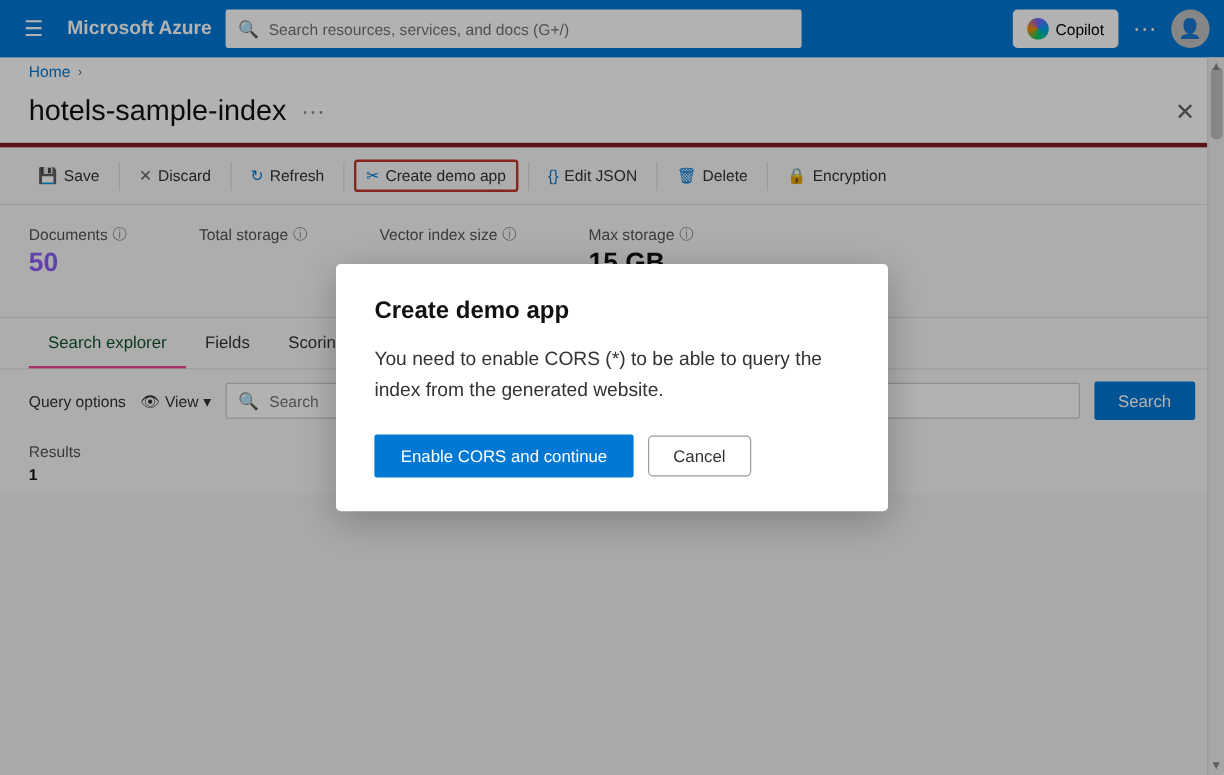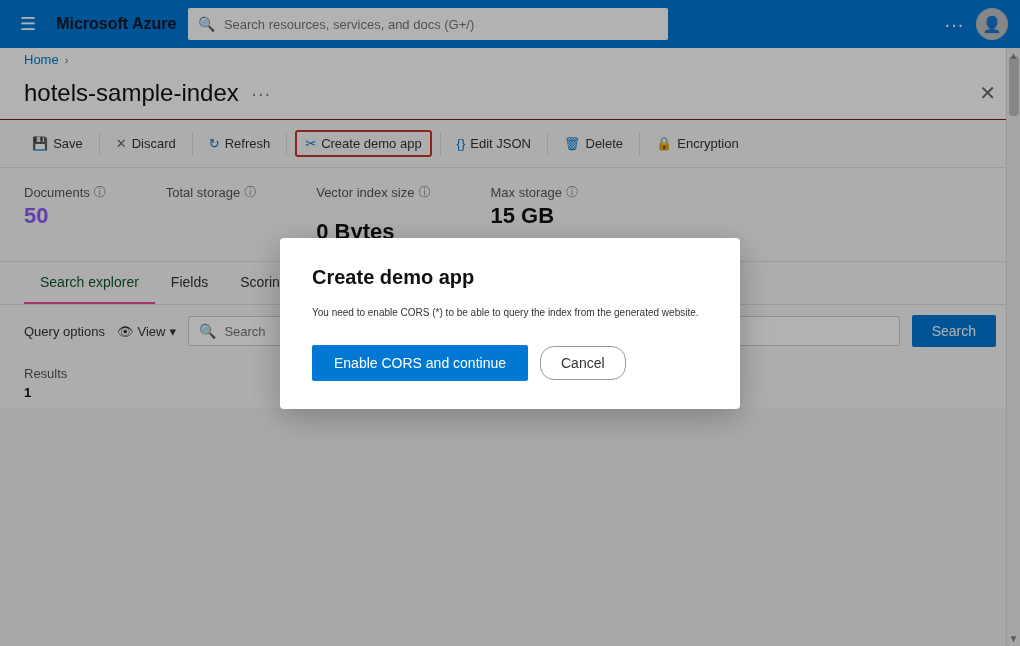--- a/index.html
+++ b/index.html
@@ -3,39 +3,43 @@
   <meta charset="utf-8">
   <style>
     * { box-sizing: border-box; margin: 0; padding: 0; }
     body { font-family: 'Segoe UI', Arial, sans-serif; font-size: 14px; color: #333; background: #f3f2f1; width: 1020px; height: 646px; overflow: hidden; position: relative; }
   </style>
 </head>
 <body>
 
 <div style="background:#0078d4;height:48px;display:flex;align-items:center;padding:0 12px;gap:12px;">
   <button style="background:none;border:none;color:white;font-size:18px;cursor:pointer;padding:4px 8px;">☰</button>
-  <span style="color:#0f172a;font-weight:700;font-size:16px;white-space:nowrap;text-align:right;">Microsoft Azure</span>
+  <span style="color:#ffffff;font-weight:700;font-size:16px;white-space:nowrap;text-align:right;">Microsoft Azure</span>
   <div style="flex:1;max-width:480px;background:white;border-radius:2px;display:flex;align-items:center;padding:4px 10px;gap:8px;height:32px;">
     <span style="color:#888;font-size:14px;">🔍</span>
     <input type="text" style="border: none; outline: none; width: 100%; font-size: 13px; color: #000000;" placeholder="Search resources, services, and docs (G+/)">
   </div>
   <div style="display:flex;align-items:center;gap:12px;margin-left:auto;">
+    <button style="background:white;border:none;border-radius:4px;padding:4px 12px;display:flex;align-items:center;gap:6px;cursor:pointer;font-size:13px;font-weight:500;height:32px;">
+      <span style="width:18px;height:18px;background:conic-gradient(#7b61ff,#00a4ef,#00cc6a,#ff8c00,#7b61ff);border-radius:50%;display:inline-block;"></span>
+      <span>Copilot</span>
+    </button>
     <button style="background:none;border:none;color:white;font-size:20px;cursor:pointer;">···</button>
     <div style="width:32px;height:32px;border-radius:50%;background:#c0c0c0;display:flex;align-items:center;justify-content:center;color:#666;font-size:16px;">👤</div>
   </div>
 </div>
 
 <div style="background:white;position:relative;">
 
   <div style="padding:4px 24px 4px;font-size:13px;display:flex;align-items:center;gap:6px;">
     <a href="#" style="color:#0078d4;text-decoration:none;">Home</a>
     <span style="color:#666;font-size:11px;">›</span>
   </div>
 
-  <div style="padding:8px 24px 12px;display:flex;align-items:center;gap:12px;border-bottom:1px solid #7f1d1d;">
+  <div style="padding:8px 24px 12px;display:flex;align-items:center;gap:12px;border-bottom:4px solid #7f1d1d;">
     <span style="font-size:24px;font-weight:300;color:#111;">hotels-sample-index</span>
     <span style="color:#888;font-size:20px;cursor:pointer;">···</span>
     <button style="margin-left:auto;background:none;border:none;font-size:20px;color:#666;cursor:pointer;">✕</button>
   </div>
 
   <div style="background:#f8f8f8;border-bottom:1px solid #e0e0e0;padding:0 24px;display:flex;align-items:center;gap:4px;height:48px;">
     <button style="display:flex;align-items:center;gap:5px;background:none;border:none;cursor:pointer;color:#333;font-size:13px;padding:4px 8px;border-radius:2px;">
       <span style="color:#0078d4;">💾</span>
       <span>Save</span>
     </button>
@@ -134,19 +138,19 @@
     <div style="width:10px;height:60px;background:#c0c0c0;border-radius:4px;margin:2px auto;margin-top:8px;"></div>
     <div style="position:absolute;top:2px;left:0;right:0;text-align:center;color:#888;font-size:10px;cursor:pointer;">▲</div>
     <div style="position:absolute;bottom:2px;left:0;right:0;text-align:center;color:#888;font-size:10px;cursor:pointer;">▼</div>
   </div>
 
 </div>
 
 <div style="position:fixed;top:0;left:0;right:0;bottom:0;background:rgba(0,0,0,0.3);display:flex;align-items:center;justify-content:center;z-index:100;">
   <div style="background:white;border-radius:4px;padding:28px 32px;width:460px;box-shadow:0 8px 32px rgba(0,0,0,0.25);">
     <div style="font-size:20px;font-weight:600;color:#111;margin-bottom:16px;">Create demo app</div>
-    <div style="font-size:10px;color:#333;line-height:1.6;margin-bottom:24px;">You need to enable CORS (*) to be able to query the index from the generated website.</div>
+    <div style="font-size:16px;color:#333;line-height:1.6;margin-bottom:24px;">You need to enable CORS (*) to be able to query the index from the generated website.</div>
     <div style="display:flex;gap:12px;align-items:center;">
       <button style="background:#0078d4;color:white;border:2px solid #0078d4;padding:8px 20px;border-radius:2px;cursor:pointer;font-size:14px;font-weight:500;">Enable CORS and continue</button>
-      <button style="background:white;color:#333;border:1px solid #999;padding:8px 20px;border-radius:14px;cursor:pointer;font-size:14px;">Cancel</button>
+      <button style="background:white;color:#333;border:1px solid #999;padding:8px 20px;border-radius:4px;cursor:pointer;font-size:14px;">Cancel</button>
     </div>
   </div>
 </div>
 
 </body></html>

